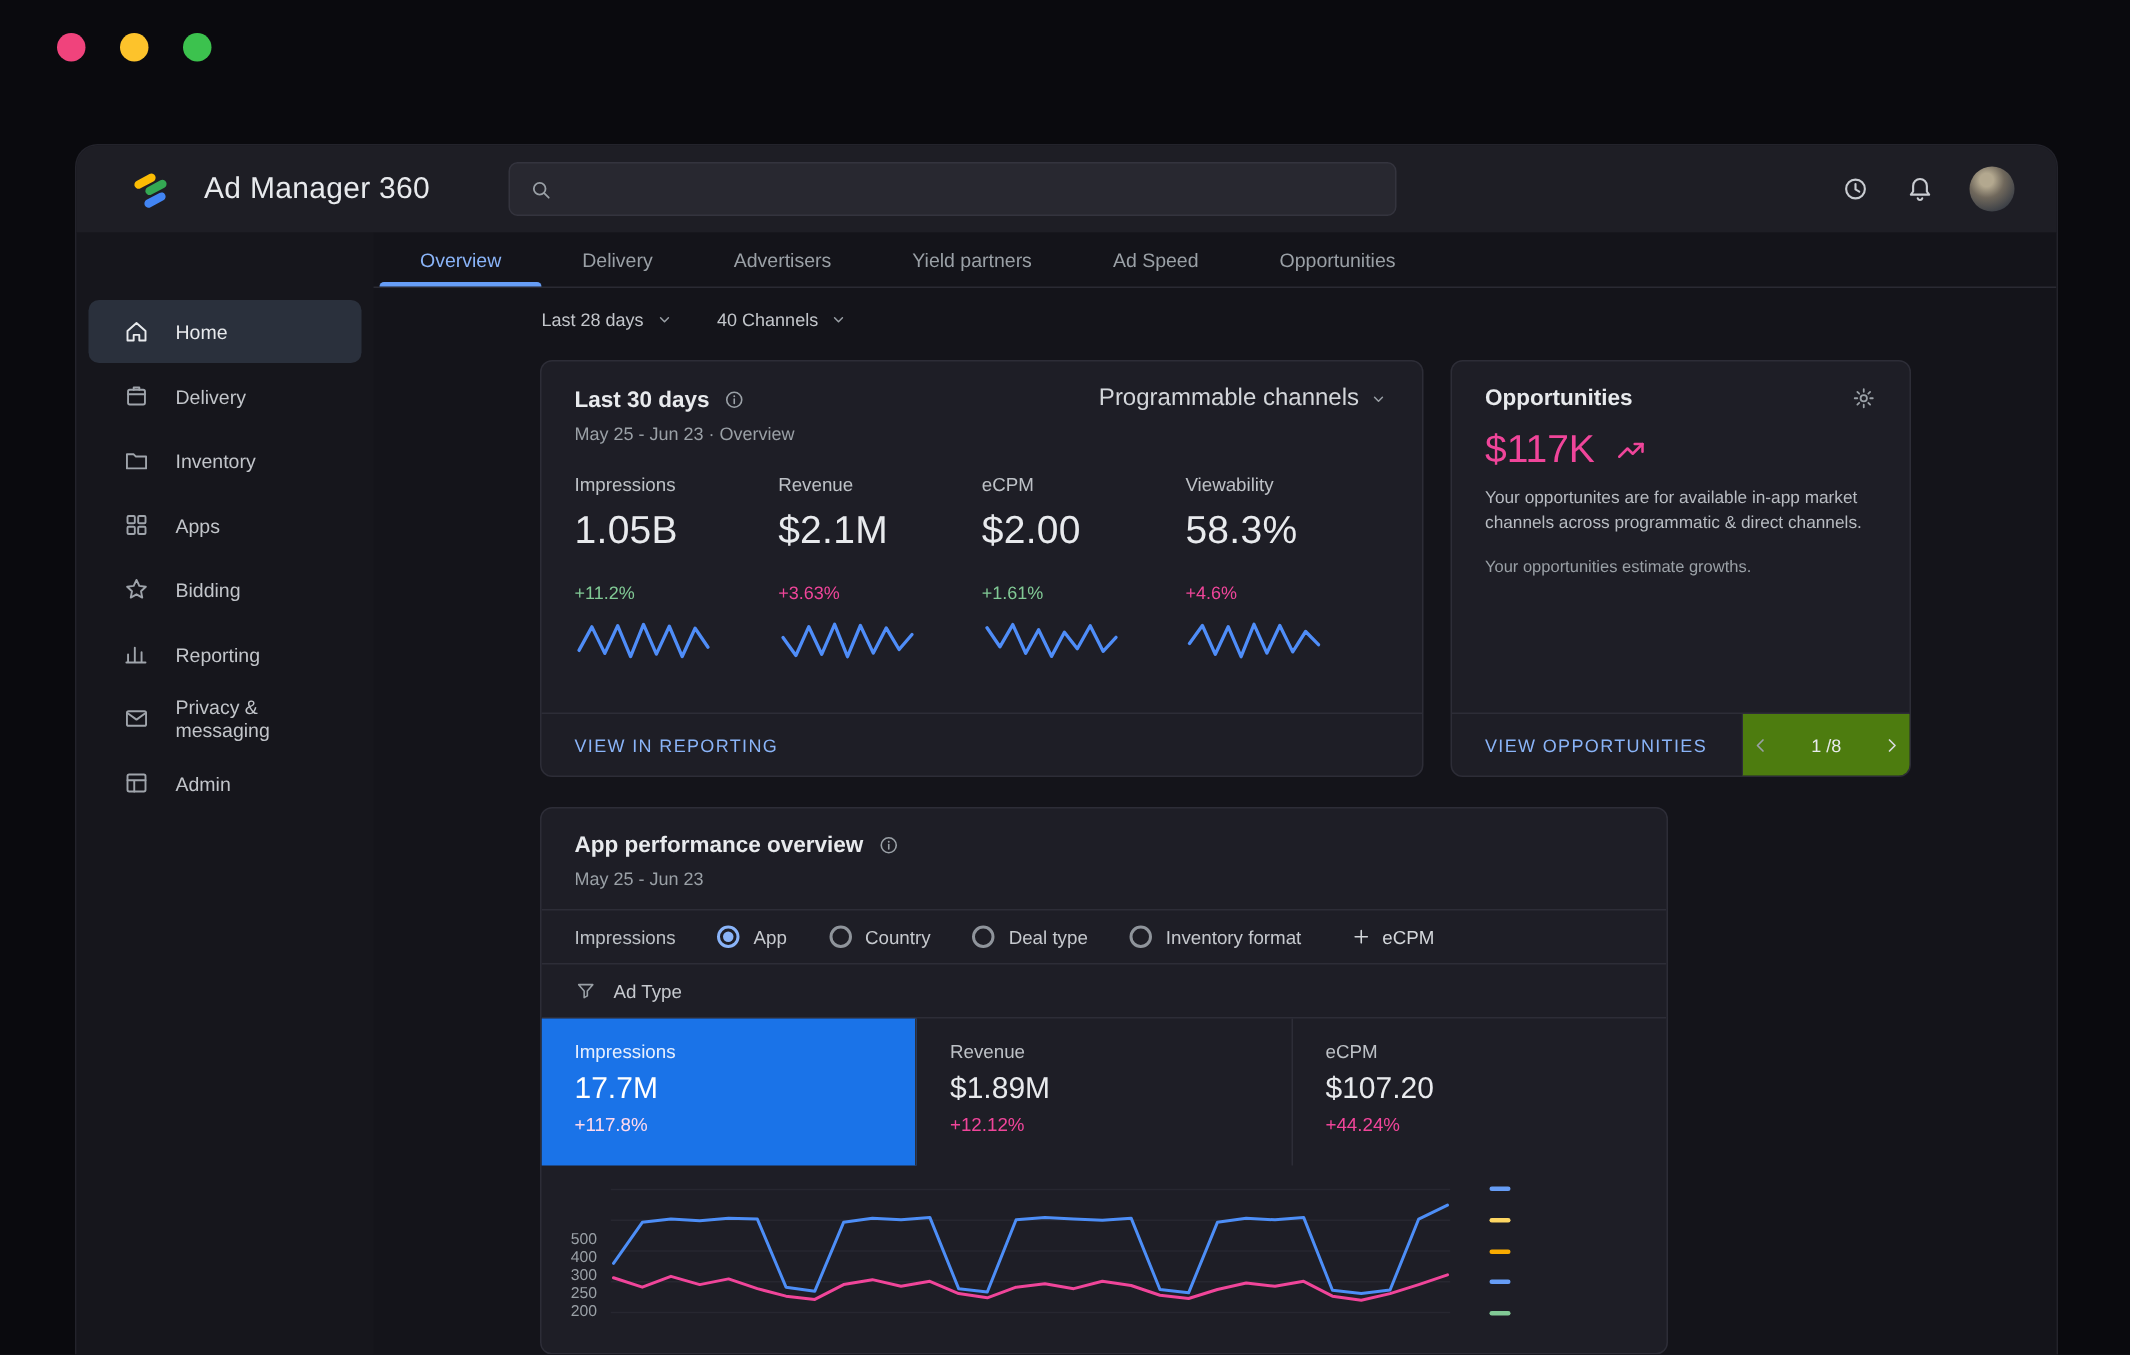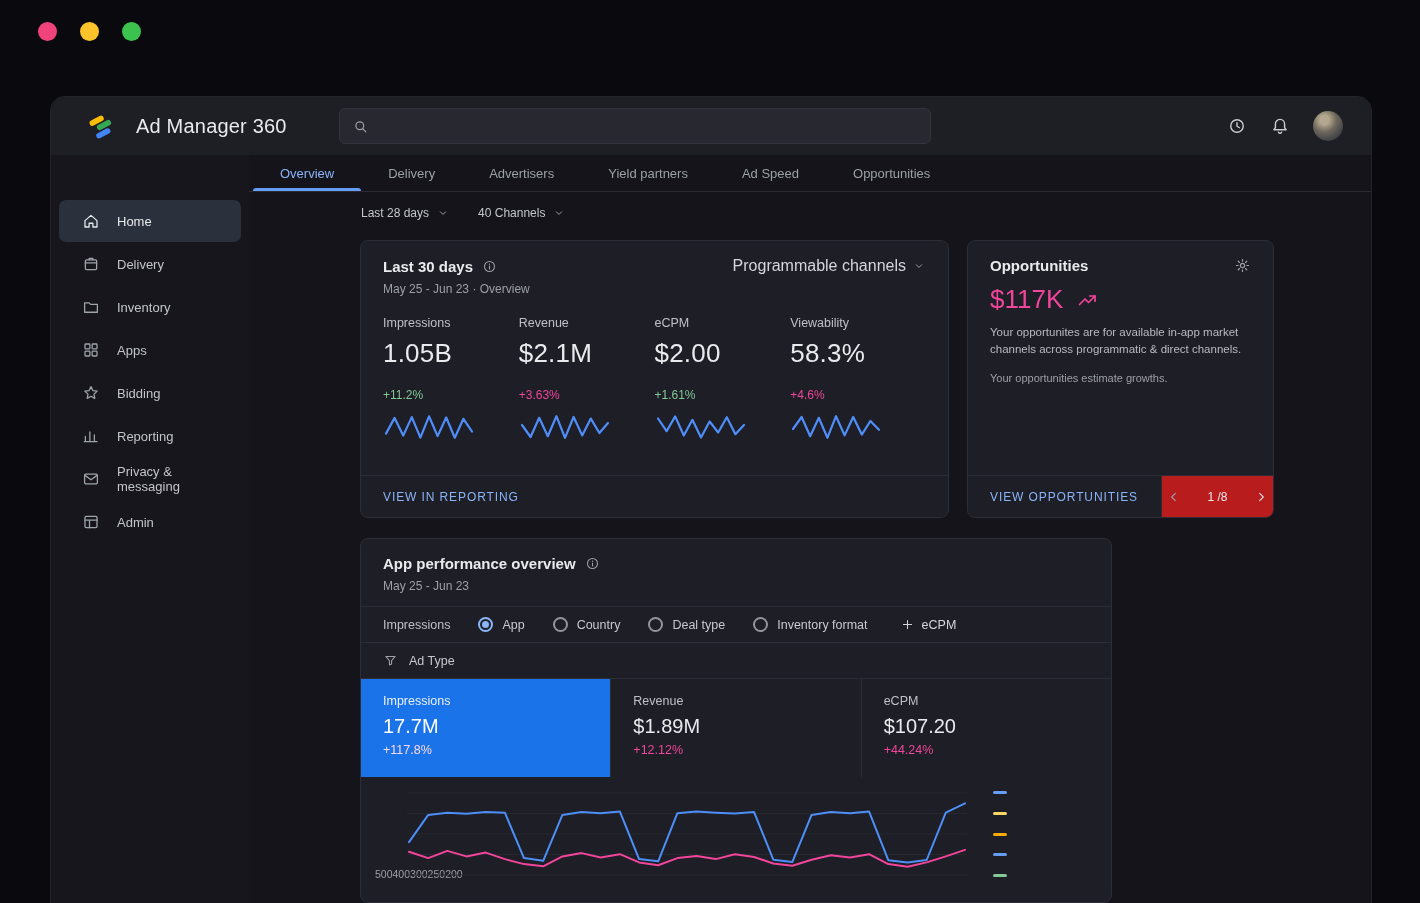--- a/index.html
+++ b/index.html
@@ -75,21 +75,21 @@
   .flink{font-size:12px;font-weight:500;letter-spacing:.9px;color:var(--blue);cursor:pointer;white-space:nowrap}
 
   .opp-amount{display:flex;align-items:center;gap:10px;padding:10px 22px 0;font-size:26px;font-weight:500;color:var(--pink)}
   .trend{width:30px;height:24px;color:var(--pink)}
   .opp-desc{padding:9px 22px 0;font-size:11.5px;line-height:1.5;color:#b7bbc1}
   .opp-cap{padding:13px 22px 0;font-size:11px;color:#9aa0a6}
   .opp-prow{display:flex;align-items:center;gap:12px;padding:7px 22px 0}
   .pbar{flex:1;height:22px;border:1px solid #49628f;background:#141821;border-radius:2px;position:relative;overflow:hidden}
   .pfill{position:absolute;left:0;top:0;bottom:0;background:var(--selblue)}
   .pval{font-size:12px;color:var(--blue)}
-  .pager{position:absolute;right:0;top:0;bottom:0;width:112px;background:#b91c1c;border-left:1px solid var(--border);
+  .pager{position:absolute;right:0;top:0;bottom:0;width:112px;background:#4d7c0f;border-left:1px solid var(--border);
     border-radius:0 0 7px 0;display:flex;align-items:center;justify-content:center;gap:25px}
   .pchev{width:16px;height:16px;color:#9aa0a6;cursor:pointer}
   .pchev.next{color:#d7dade}
   .pnum{font-size:12px;color:var(--text)}
 
   .controls{border-top:1px solid var(--border);margin-top:13px;height:36px;display:flex;align-items:center;
     gap:28px;padding:0 22px;font-size:12.5px;color:var(--text2)}
   .radio{display:flex;align-items:center;gap:9px;cursor:pointer;color:#c6c9ce}
   .rdot{width:15px;height:15px;border:2px solid #8f949b;border-radius:50%;position:relative;flex-shrink:0}
   .radio.selected .rdot{border-color:var(--blue)}
@@ -105,21 +105,21 @@
   .tile:last-child{border-right:none}
   .tile.selected{background:var(--selblue)}
   .tlabel{font-size:12.5px;color:var(--text2)}
   .tile.selected .tlabel{color:#e8f0fe}
   .tvalue{font-size:20px;font-weight:500;color:var(--text);margin-top:7px}
   .tile.selected .tvalue{color:#fff}
   .tdelta{font-size:12.5px;margin-top:5px;color:var(--pink)}
   .tile.selected .tdelta{color:#ffd9ec}
 
   .chartwrap{display:flex;padding:8px 8px 0 14px}
-  .yaxis{width:32px;height:98px;display:flex;flex-direction:row;justify-content:flex-start;
+  .yaxis{width:32px;height:98px;display:flex;flex-direction:column;justify-content:flex-end;
     align-items:flex-end;font-size:10.5px;color:#9aa0a6;padding:2px 9px 3px 0}
   .plot svg{display:block}
   .legend{display:flex;flex-direction:column;justify-content:space-between;height:86px;margin:6px 0 0 26px}
   .ldash{width:14px;height:3px;border-radius:2px;background:#666}
 </style>
 </head>
 <body>
 
 <div class="traffic">
   <span class="light pink"></span>

